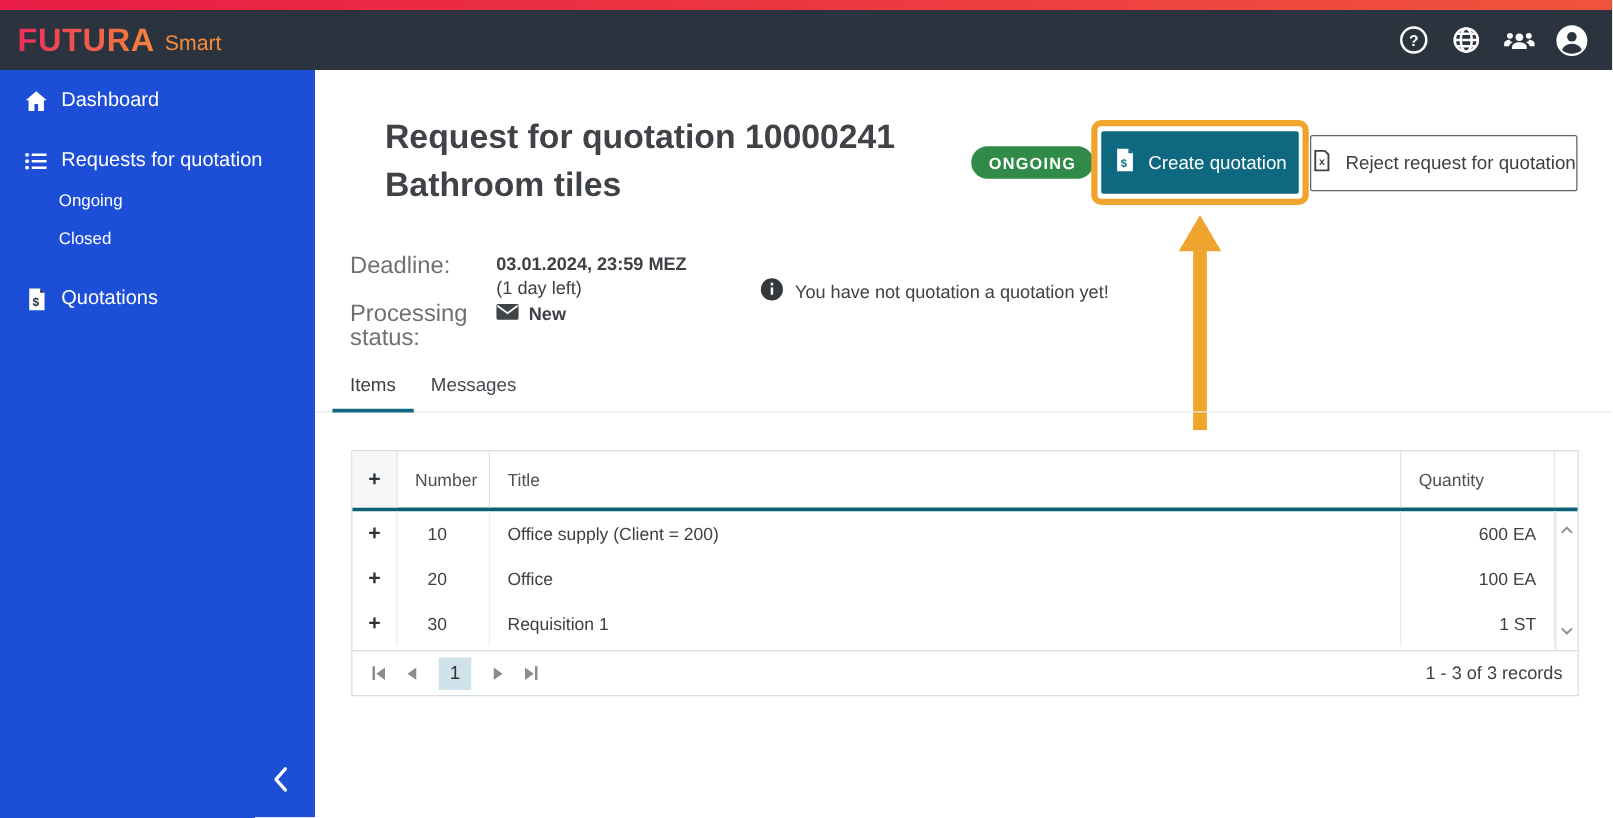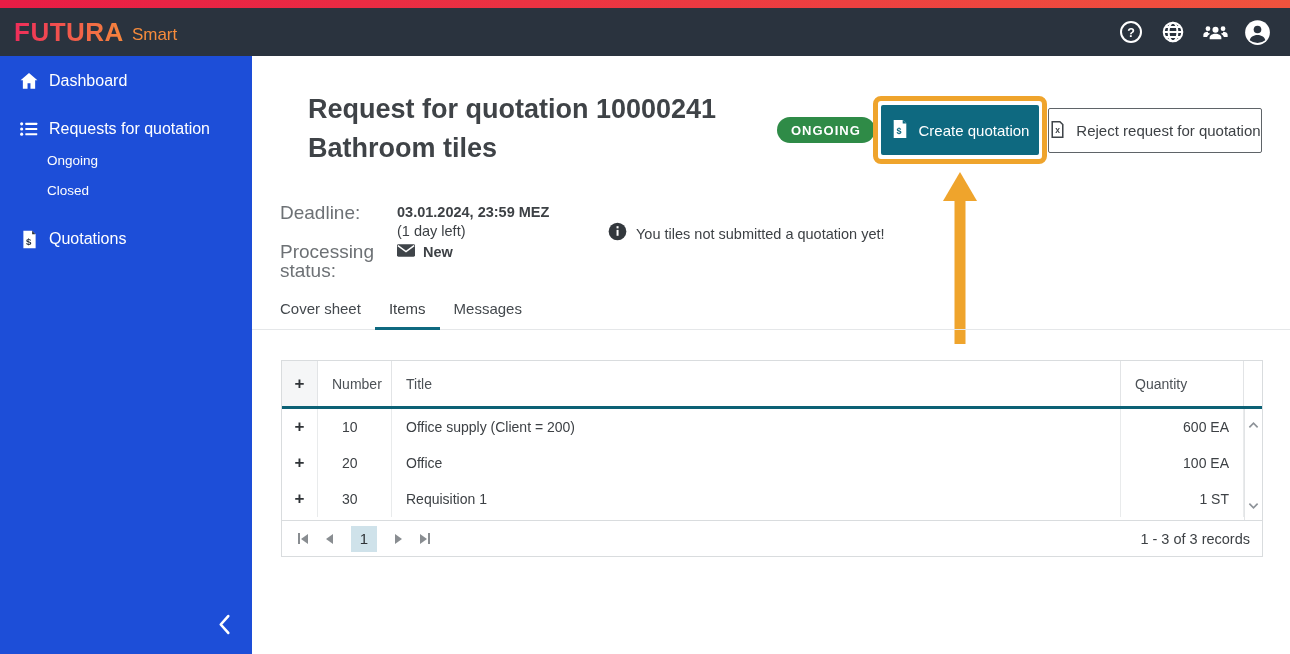--- a/index.html
+++ b/index.html
@@ -232,33 +232,32 @@
     </div>
 
     <div class="info-row">
       <span>
         <svg viewBox="0 0 20 20" width="19" height="19">
             <circle cx="10" cy="10" r="9.3" fill="#33383d"></circle>
             <rect x="9" y="8.3" width="2.1" height="6.2" fill="#fff"></rect>
             <rect x="9" y="4.4" width="2.1" height="2.3" fill="#fff"></rect>
           </svg>
       </span>
-      <span class="info-text">You tiles not submitted a quotation yet!</span>
+      <span class="info-text">You have not quotation a quotation yet!</span>
     </div>
 
     <div class="anno-arrow">
       <svg width="40" height="172" viewBox="0 0 40 172">
           <polygon points="20,0 37,29 3,29" fill="#efa42c"></polygon>
           <rect x="14.5" y="27" width="11" height="145" fill="#efa42c"></rect>
         </svg>
     </div>
 
     <div class="tabs-border"></div>
     <div class="tabs">
-      <div class="tab">Cover sheet</div>
       <div class="tab active">Items</div>
       <div class="tab">Messages</div>
     </div>
 
     <div class="grid">
       <div class="thead">
         <div class="th plus-col">+</div>
         <div class="th">Number</div>
         <div class="th">Title</div>
         <div class="th">Quantity</div>

